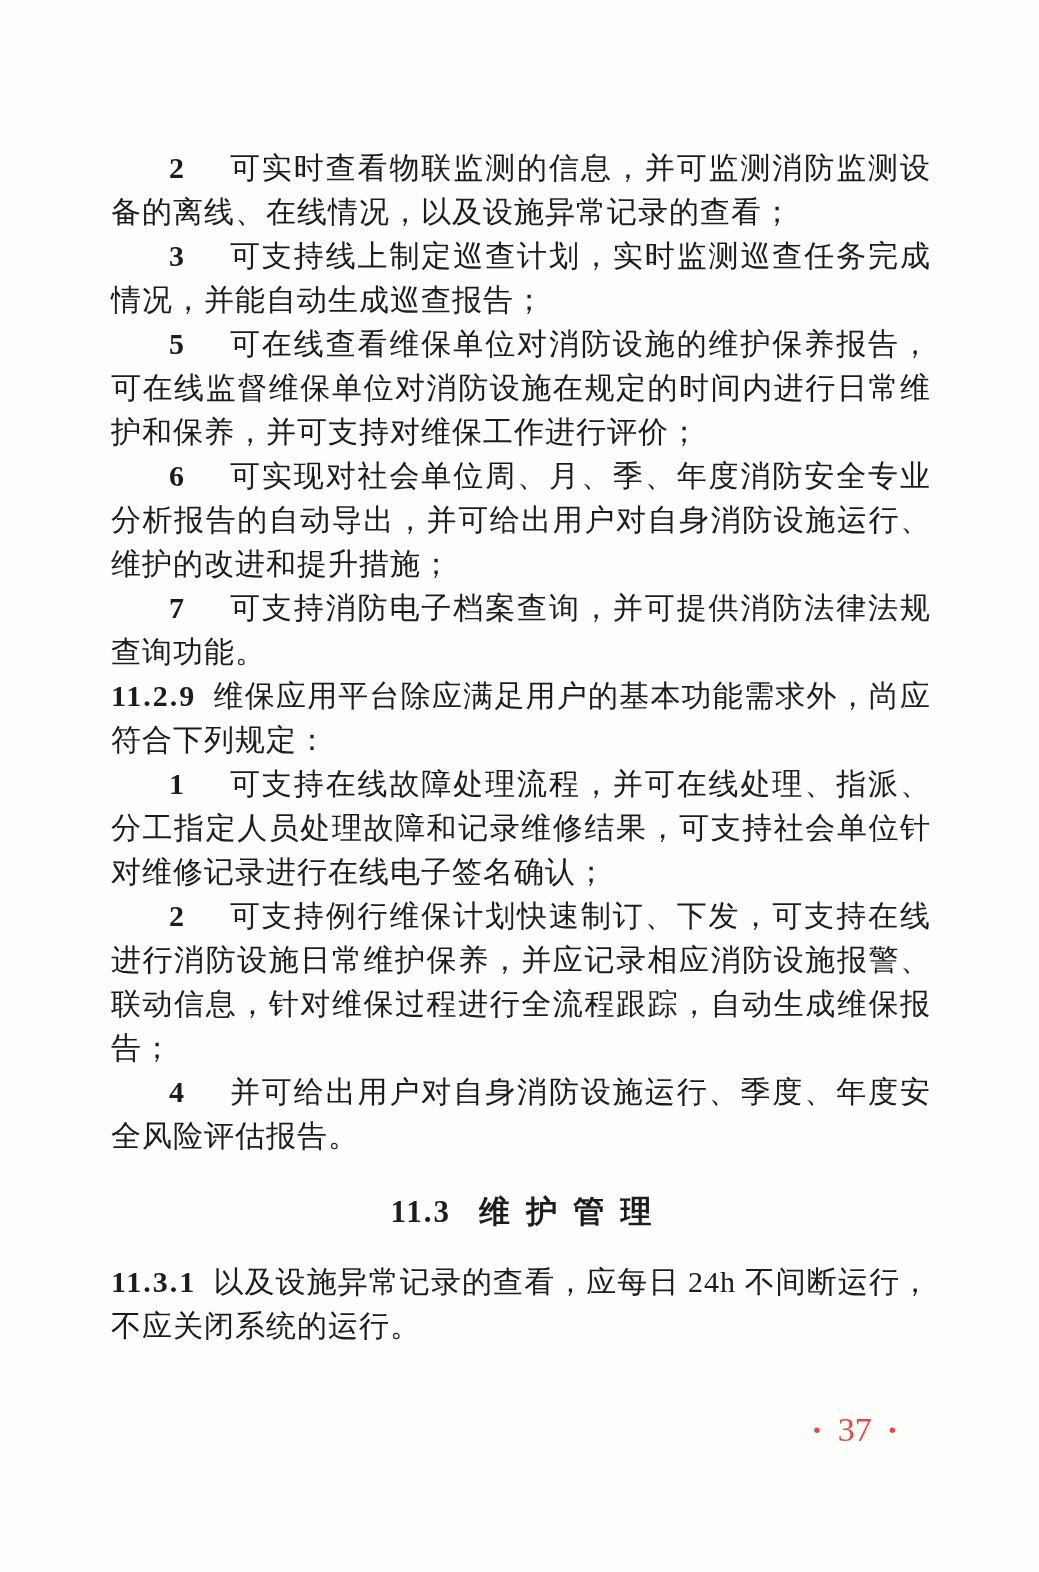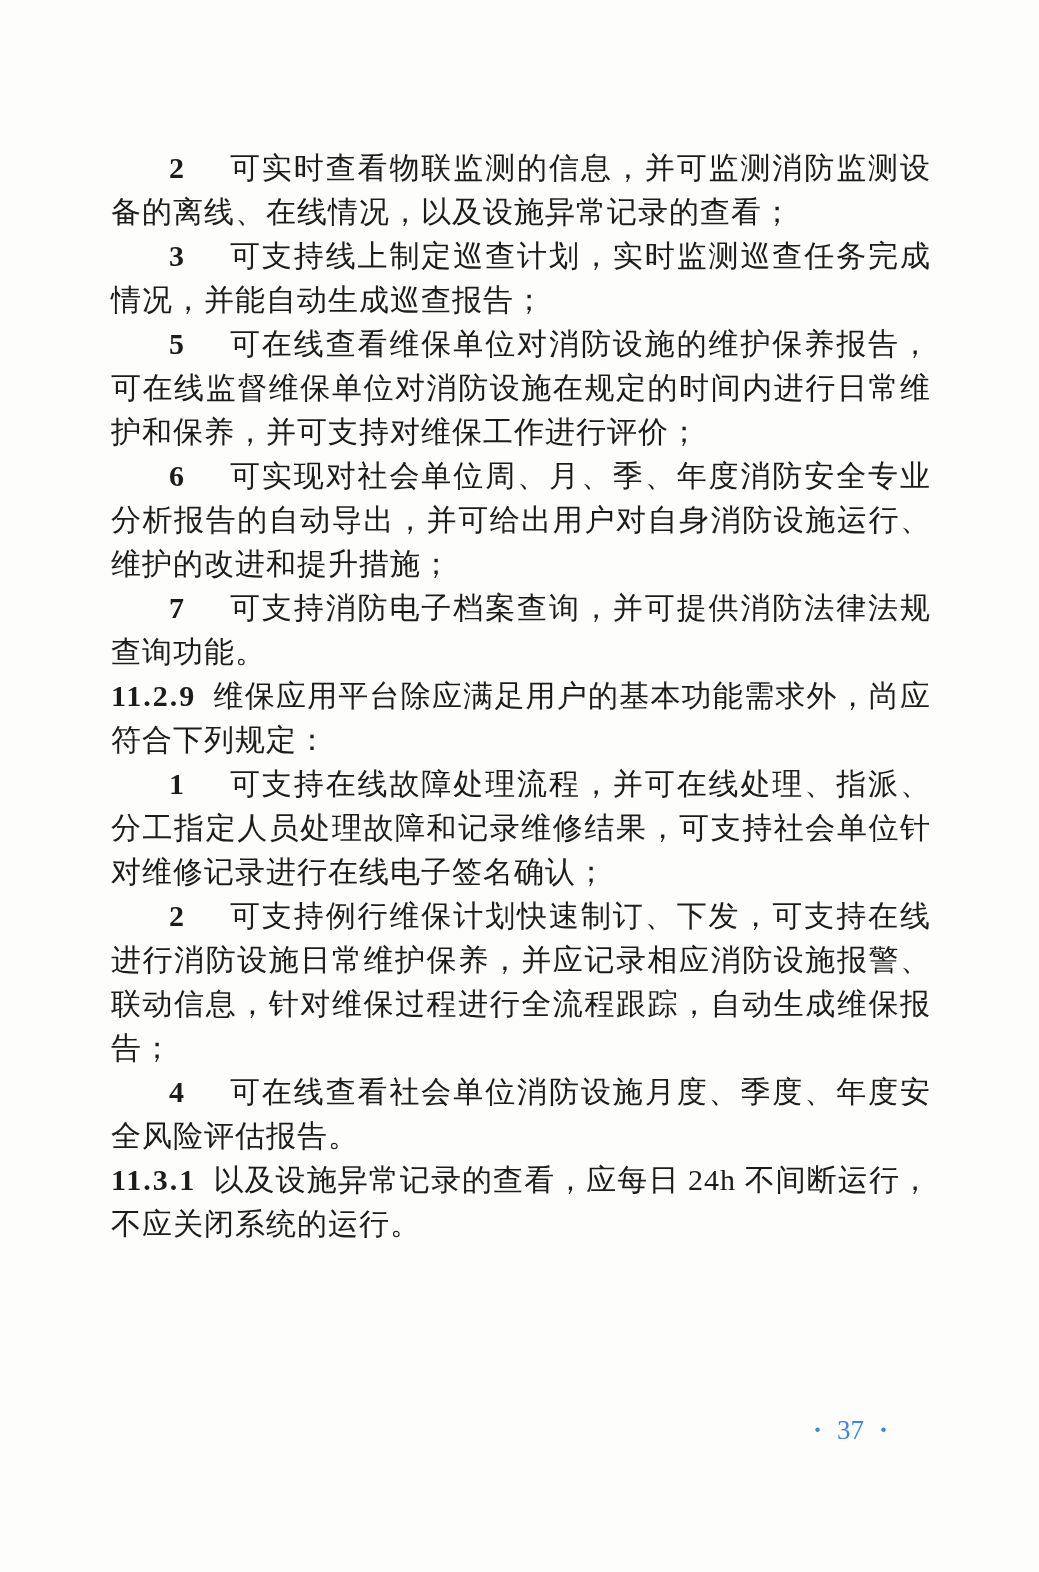--- a/index.html
+++ b/index.html
@@ -44,24 +44,24 @@
     line-height: 44px;
     font-weight: 700;
     text-align: center;
     text-indent: 0;
   }
   .heading .hnum { margin-right: 28px; letter-spacing: 2px; }
   .heading .htitle { letter-spacing: 0.52em; margin-right: -0.52em; }
   .pagenum {
     position: absolute;
     top: 1414px;
-    right: 136px;
-    font-size: 27px;
+    right: 126px;
+    font-size: 34px;
     line-height: 32px;
-    color: #3b82f6;
+    color: #ef4444;
     white-space: nowrap;
   }
   .pagenum .dot {
     font-weight: 700;
     margin: 0 15px;
   }
 </style>
 </head>
 <body>
 
@@ -79,21 +79,22 @@
 
     <p class="para item"><span class="inum">7</span><span>可支持消防电子档案查询，并可提供消防法律法规查询功能。</span></p>
 
     <p class="para clause"><span class="cnum">11.2.9</span><span>维保应用平台除应满足用户的基本功能需求外，尚应符合下列规定：</span></p>
 
     <p class="para item"><span class="inum">1</span><span>可支持在线故障处理流程，并可在线处理、指派、分工指定人员处理故障和记录维修结果，可支持社会单位针对维修记录进行在线电子签名确认；</span></p>
 
     <p class="para item"><span class="inum">2</span><span>可支持例行维保计划快速制订、下发，可支持在线进行消防设施日常维护保养，并应记录相应消防设施报警、联动信息，针对维保过程进行全流程跟踪，自动生成维保报告；</span></p>
 
 
-    <p class="para item"><span class="inum">4</span><span>可在线查看社会单位消防设施月度、季度、年度安全风险评估报告。</span></p>
+    <p class="para item"><span class="inum">4</span><span>并可给出用户对自身消防设施运行、季度、年度安全风险评估报告。</span></p>
 
+    <h2 class="heading"><span class="hnum">11.3</span><span class="htitle">维护管理</span></h2>
 
     <p class="para clause"><span class="cnum">11.3.1</span><span>以及设施异常记录的查看，应每日 24h 不间断运行，不应关闭系统的运行。</span></p>
 
   </main>
 
   <footer class="pagenum"><span class="dot">·</span><span>37</span><span class="dot">·</span></footer>
 </div>
 
 </body></html>

